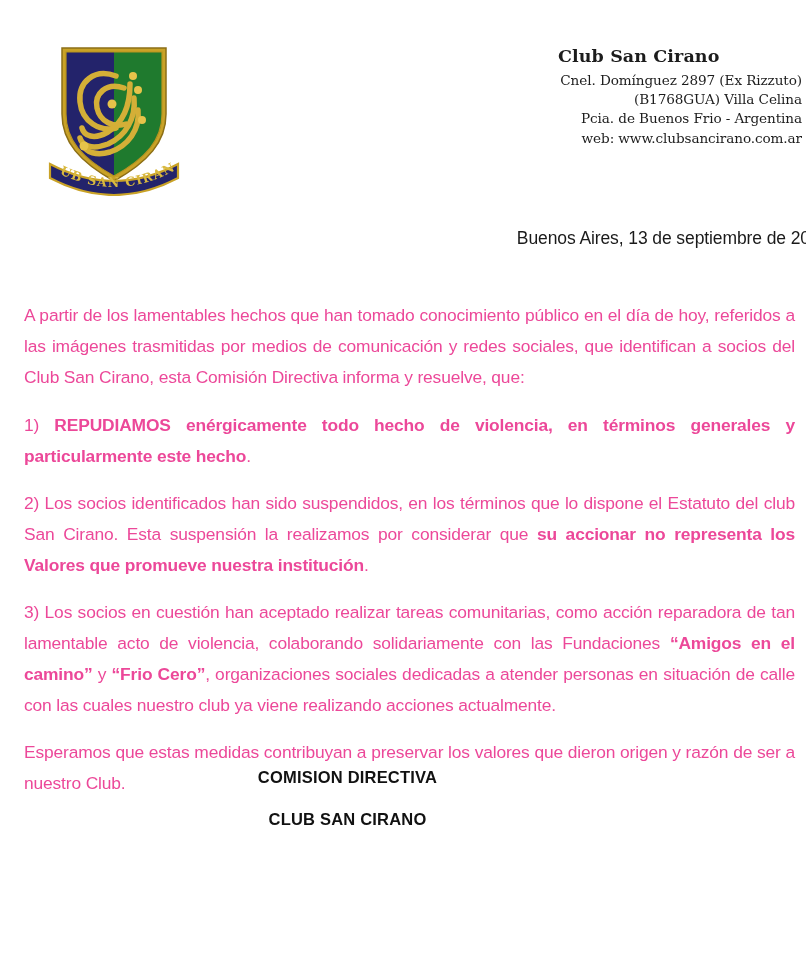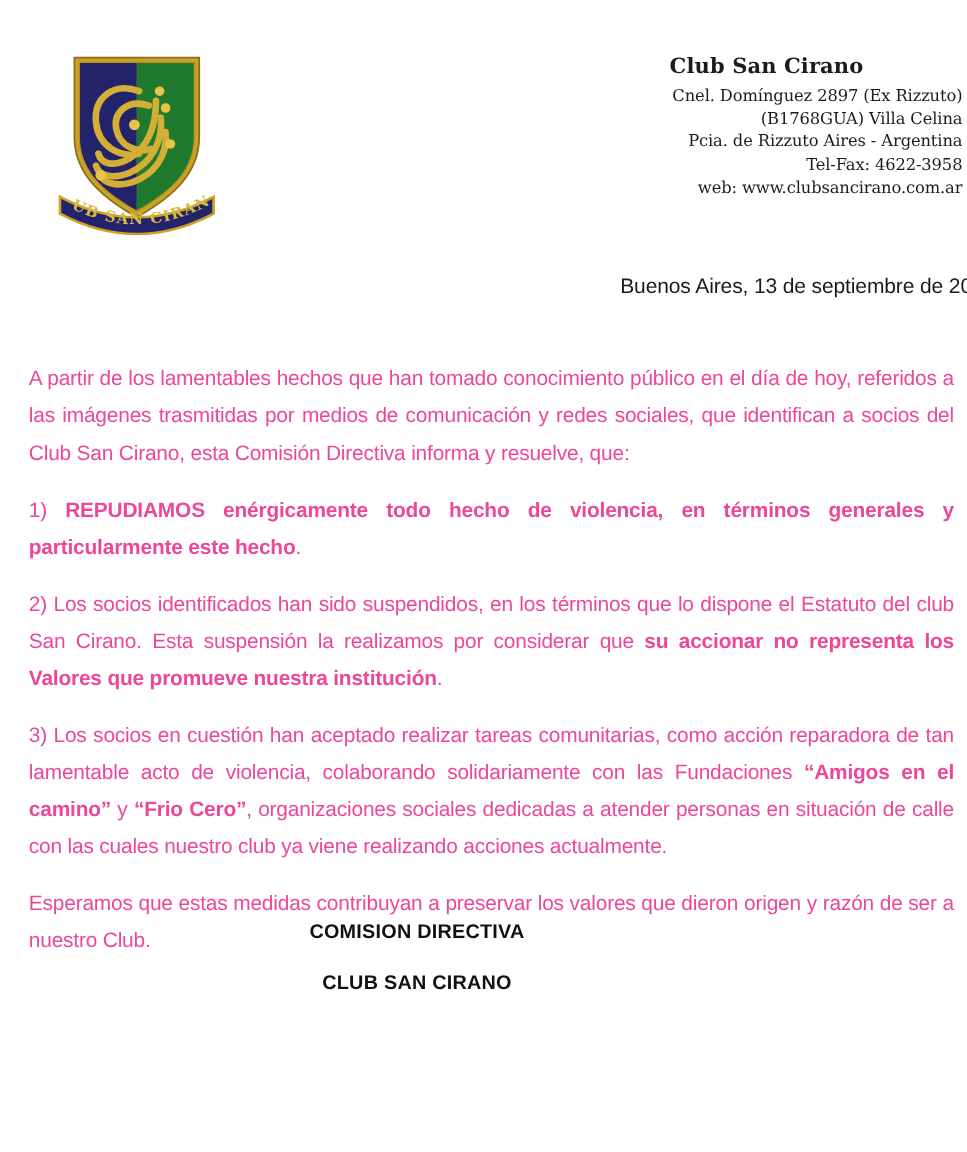--- a/index.html
+++ b/index.html
@@ -167,22 +167,21 @@
             <textPath href="#bannerArc" startOffset="50%" text-anchor="middle">CLUB SAN CIRANO</textPath>
           </text>
         </g>
       </svg>
     </div>
 
     <div class="org-block">
       <div class="org-name">Club San Cirano</div>
       <div class="org-line">Cnel. Domínguez 2897 (Ex Rizzuto)</div>
       <div class="org-line">(B1768GUA) Villa Celina</div>
-      <div class="org-line">Pcia. de Rizzuto Aires - Argentina</div>
-      <div class="org-line">Tel-Fax: 4622-3958</div>
+      <div class="org-line">Pcia. de Buenos Frio - Argentina</div>
       <div class="org-line">web: www.clubsancirano.com.ar</div>
     </div>
   </div>
 
   <div class="date-line">Buenos Aires, 13 de septiembre de 2016.</div>
 
   <div class="body-area">
 
     <p class="para justify spacer-1"><span>A partir de los lamentables hechos que han tomado conocimiento público en el día de hoy, referidos a las imágenes trasmitidas por medios de comunicación y redes sociales, que identifican a socios del Club San Cirano, esta Comisión Directiva informa y resuelve, que:</span></p>
 

